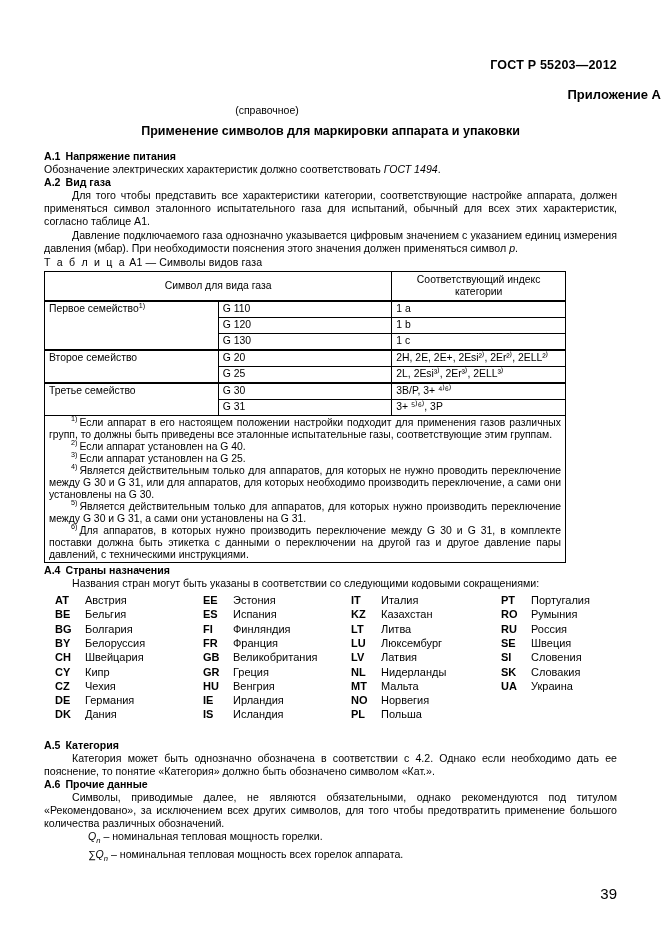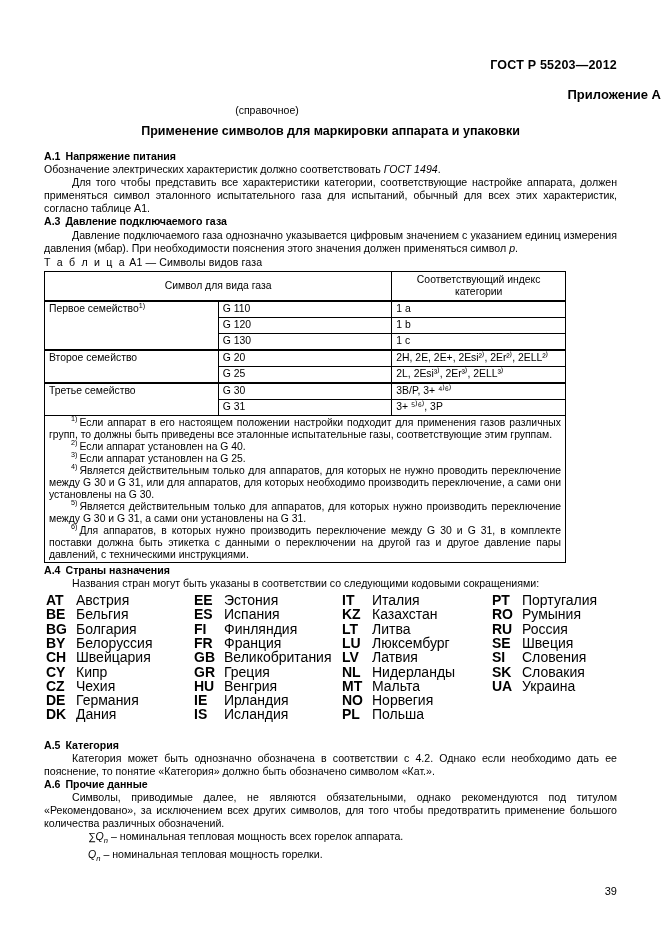--- a/index.html
+++ b/index.html
@@ -120,34 +120,34 @@
     margin: 0;
     text-align: justify;
     text-indent: 22px;
   }
   td.notes p sup { margin-right: 2px; }
 
   
   .countries {
     display: grid;
     grid-template-columns: 30px 118px 30px 118px 30px 120px 30px 95px;
-    font-size: 14px;
+    font-size: 11px;
     line-height: 14.3px;
     margin-top: 3px;
-    margin-left: 2px;
+    margin-left: 11px;
   }
   .countries .code { font-weight: bold; }
   .countries .name { }
 
   
   .page-number {
     position: absolute;
     right: 44px;
     top: 885px;
-    font-size: 11px;
+    font-size: 15px;
   }
   .sym-line { text-indent: 44px; margin: 0; }
   .sym-line .sym { font-style: italic; }
   .sym-line .sub { font-size: 7.6px; vertical-align: sub; font-style: italic; }
 </style>
 </head>
 <body>
 
 <div class="page">
 
@@ -157,25 +157,25 @@
   <div class="appendix-sub">(справочное)</div>
   <div class="appendix-main">Применение символов для маркировки аппарата и упаковки</div>
 
   <div class="content">
 
     <div class="sec-head">
       <span class="num">А.1</span><span>Напряжение питания</span>
     </div>
     <p class="para nojust" style="text-indent:0"><span>Обозначение электрических характеристик должно соответствовать </span><span class="italic">ГОСТ 1494</span><span>.</span></p>
 
+    <div class="sec-head">
+      <span class="num">А.2</span><span>Вид газа</span>
+    </div>
     <p class="para">Для того чтобы представить все характеристики категории, соответствующие настройке аппарата, должен применяться символ эталонного испытательного газа для испытаний, обычный для всех этих характеристик, согласно таблице А1.</p>
 
-    <div class="sec-head">
-      <span class="num">А.3</span><span>Давление подключаемого газа</span>
-    </div>
     <p class="para"><span>Давление подключаемого газа однозначно указывается цифровым значением с указанием единиц измерения давления (мбар). При необходимости пояснения этого значения должен применяться символ </span><span class="italic">p</span><span>.</span></p>
 
     <div class="table-caption"><span class="spaced">Т а б л и ц а</span><span> А1 — Символы видов газа</span></div>
 
     <table class="gost">
       <tbody>
           <tr>
         <th class="hdr" colspan="2">Символ для вида газа</th>
         <th class="hdr">Соответствующий индекс категории</th>
       </tr>
@@ -318,18 +318,18 @@
     <div class="sec-head" style="margin-top:17px">
       <span class="num">А.5</span><span>Категория</span>
     </div>
     <p class="para">Категория может быть однозначно обозначена в соответствии с 4.2. Однако если необходимо дать ее пояснение, то понятие «Категория» должно быть обозначено символом «Кат.».</p>
 
     <div class="sec-head">
       <span class="num">А.6</span><span>Прочие данные</span>
     </div>
     <p class="para">Символы, приводимые далее, не являются обязательными, однако рекомендуются под титулом «Рекомендовано», за исключением всех других символов, для того чтобы предотвратить применение большого количества различных обозначений.</p>
 
+    <p class="sym-line"><span class="sym">Q</span><span class="sub">n</span><span> – номинальная тепловая мощность горелки.</span></p>
     <p class="sym-line"><span class="sym">∑Q</span><span class="sub">n</span><span> – номинальная тепловая мощность всех горелок аппарата.</span></p>
-    <p class="sym-line"><span class="sym">Q</span><span class="sub">n</span><span> – номинальная тепловая мощность горелки.</span></p>
   </div>
 
   <div class="page-number">39</div>
 </div>
 
 </body></html>

